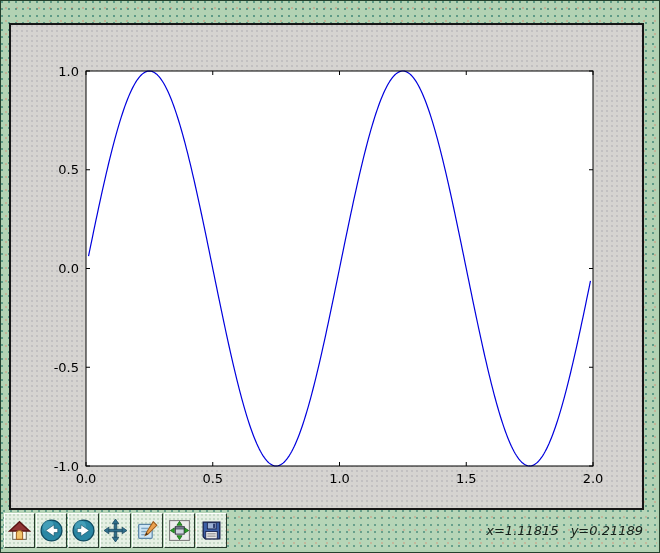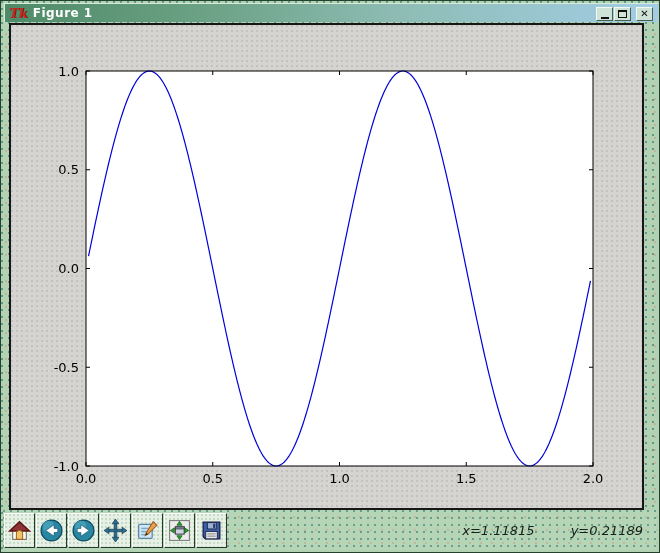--- a/index.html
+++ b/index.html
@@ -68,44 +68,29 @@
     background-image:radial-gradient(circle at 1px 1px, rgba(140,180,150,0.35) 1px, transparent 1.2px);
     background-size:4px 4px;
     border-top:1px solid #ffffff;border-left:1px solid #ffffff;
     border-right:1.5px solid #273a2c;border-bottom:1.5px solid #273a2c;
     display:flex;align-items:center;justify-content:center;
     cursor:pointer;padding:0;
   }
   .tb-btn svg{width:25px;height:25px;}
   .statusbar{
     position:absolute;right:14px;top:0;height:40px;
-    display:flex;align-items:center;gap:36px;
+    display:flex;align-items:center;gap:12px;
     font-style:italic;font-size:13px;color:#16201a;
   }
 </style>
 </head>
 <body>
 
 <div class="window">
 
-  <div class="titlebar">
-    <span class="tk-logo">Tk</span>
-    <span class="title-text">Figure 1</span>
-    <div class="win-controls">
-      <div class="win-btn">
-        <span class="glyph-min"></span>
-      </div>
-      <div class="win-btn">
-        <span class="glyph-max"></span>
-      </div>
-      <div class="win-btn close">
-        <span class="glyph-close">✕</span>
-      </div>
-    </div>
-  </div>
 
   <div class="canvas">
     <svg id="plot-svg" width="631" height="483">
         <rect x="75" y="46" width="507" height="395" fill="#ffffff"></rect>
         <polyline points="77.53,231.10 78.79,224.98 80.04,218.87 81.30,212.79 82.55,206.74 83.81,200.72 85.06,194.74 86.32,188.82 87.57,182.94 88.83,177.12 90.08,171.37 91.34,165.69 92.59,160.08 93.85,154.56 95.10,149.12 96.36,143.77 97.61,138.51 98.87,133.36 100.12,128.32 101.38,123.38 102.63,118.57 103.89,113.87 105.14,109.30 106.40,104.86 107.65,100.55 108.91,96.38 110.16,92.36 111.42,88.48 112.67,84.75 113.92,81.17 115.18,77.75 116.43,74.49 117.69,71.39 118.94,68.47 120.20,65.71 121.45,63.12 122.71,60.70 123.96,58.47 125.22,56.41 126.47,54.53 127.73,52.84 128.98,51.33 130.24,50.00 131.49,48.87 132.75,47.92 134.00,47.16 135.26,46.59 136.51,46.21 137.77,46.02 139.02,46.03 140.28,46.22 141.53,46.60 142.79,47.18 144.04,47.94 145.30,48.90 146.55,50.04 147.81,51.37 149.06,52.89 150.31,54.59 151.57,56.47 152.82,58.53 154.08,60.77 155.33,63.19 156.59,65.79 157.84,68.55 159.10,71.49 160.35,74.59 161.61,77.85 162.86,81.28 164.12,84.86 165.37,88.59 166.63,92.48 167.88,96.51 169.14,100.68 170.39,104.99 171.65,109.44 172.90,114.01 174.16,118.71 175.41,123.53 176.67,128.47 177.92,133.52 179.18,138.67 180.43,143.93 181.69,149.28 182.94,154.72 184.20,160.25 185.45,165.86 186.70,171.55 187.96,177.30 189.21,183.12 190.47,189.00 191.72,194.92 192.98,200.90 194.23,206.92 195.49,212.97 196.74,219.05 198.00,225.16 199.25,231.28 200.51,237.42 201.76,243.56 203.02,249.70 204.27,255.84 205.53,261.96 206.78,268.07 208.04,274.15 209.29,280.20 210.55,286.22 211.80,292.20 213.06,298.12 214.31,304.00 215.57,309.82 216.82,315.57 218.08,321.25 219.33,326.86 220.59,332.39 221.84,337.83 223.09,343.18 224.35,348.43 225.60,353.59 226.86,358.63 228.11,363.57 229.37,368.38 230.62,373.08 231.88,377.65 233.13,382.10 234.39,386.41 235.64,390.58 236.90,394.60 238.15,398.48 239.41,402.22 240.66,405.79 241.92,409.22 243.17,412.48 244.43,415.57 245.68,418.51 246.94,421.27 248.19,423.86 249.45,426.27 250.70,428.51 251.96,430.57 253.21,432.45 254.47,434.15 255.72,435.66 256.97,436.98 258.23,438.12 259.48,439.07 260.74,439.83 261.99,440.41 263.25,440.79 264.50,440.98 265.76,440.98 267.01,440.78 268.27,440.40 269.52,439.83 270.78,439.06 272.03,438.11 273.29,436.97 274.54,435.64 275.80,434.13 277.05,432.43 278.31,430.55 279.56,428.49 280.82,426.25 282.07,423.83 283.33,421.24 284.58,418.48 285.84,415.54 287.09,412.45 288.35,409.18 289.60,405.76 290.86,402.18 292.11,398.45 293.36,394.56 294.62,390.53 295.87,386.36 297.13,382.05 298.38,377.61 299.64,373.04 300.89,368.34 302.15,363.52 303.40,358.58 304.66,353.53 305.91,348.38 307.17,343.13 308.42,337.78 309.68,332.33 310.93,326.80 312.19,321.20 313.44,315.51 314.70,309.76 315.95,303.94 317.21,298.06 318.46,292.14 319.72,286.16 320.97,280.14 322.23,274.09 323.48,268.01 324.74,261.90 325.99,255.78 327.25,249.64 328.50,243.50 329.75,237.36 331.01,231.22 332.26,225.10 333.52,218.99 334.77,212.91 336.03,206.86 337.28,200.84 338.54,194.86 339.79,188.94 341.05,183.06 342.30,177.24 343.56,171.49 344.81,165.80 346.07,160.20 347.32,154.67 348.58,149.22 349.83,143.87 351.09,138.62 352.34,133.47 353.60,128.42 354.85,123.48 356.11,118.66 357.36,113.96 358.62,109.39 359.87,104.95 361.13,100.64 362.38,96.47 363.64,92.44 364.89,88.55 366.14,84.82 367.40,81.24 368.65,77.82 369.91,74.55 371.16,71.46 372.42,68.52 373.67,65.76 374.93,63.17 376.18,60.75 377.44,58.51 378.69,56.45 379.95,54.57 381.20,52.87 382.46,51.36 383.71,50.03 384.97,48.89 386.22,47.94 387.48,47.17 388.73,46.60 389.99,46.22 391.24,46.02 392.50,46.02 393.75,46.21 395.01,46.59 396.26,47.17 397.52,47.93 398.77,48.88 400.03,50.02 401.28,51.34 402.53,52.85 403.79,54.55 405.04,56.43 406.30,58.49 407.55,60.73 408.81,63.14 410.06,65.73 411.32,68.49 412.57,71.43 413.83,74.52 415.08,77.78 416.34,81.21 417.59,84.78 418.85,88.52 420.10,92.40 421.36,96.42 422.61,100.59 423.87,104.90 425.12,109.35 426.38,113.92 427.63,118.62 428.89,123.43 430.14,128.37 431.40,133.41 432.65,138.57 433.91,143.82 435.16,149.17 436.41,154.61 437.67,160.14 438.92,165.75 440.18,171.43 441.43,177.18 442.69,183.00 443.94,188.88 445.20,194.80 446.45,200.78 447.71,206.80 448.96,212.85 450.22,218.93 451.47,225.04 452.73,231.16 453.98,237.30 455.24,243.44 456.49,249.58 457.75,255.72 459.00,261.84 460.26,267.95 461.51,274.03 462.77,280.08 464.02,286.10 465.28,292.08 466.53,298.00 467.79,303.88 469.04,309.70 470.30,315.45 471.55,321.14 472.80,326.75 474.06,332.28 475.31,337.72 476.57,343.07 477.82,348.33 479.08,353.48 480.33,358.53 481.59,363.47 482.84,368.29 484.10,372.99 485.35,377.56 486.61,382.01 487.86,386.32 489.12,390.49 490.37,394.52 491.63,398.41 492.88,402.14 494.14,405.72 495.39,409.15 496.65,412.41 497.90,415.51 499.16,418.45 500.41,421.21 501.67,423.81 502.92,426.23 504.18,428.47 505.43,430.53 506.69,432.41 507.94,434.11 509.19,435.63 510.45,436.96 511.70,438.10 512.96,439.06 514.21,439.82 515.47,440.40 516.72,440.78 517.98,440.97 519.23,440.98 520.49,440.79 521.74,440.41 523.00,439.84 524.25,439.08 525.51,438.13 526.76,437.00 528.02,435.67 529.27,434.16 530.53,432.47 531.78,430.59 533.04,428.53 534.29,426.30 535.55,423.88 536.80,421.29 538.06,418.53 539.31,415.61 540.57,412.51 541.82,409.25 543.08,405.83 544.33,402.25 545.58,398.52 546.84,394.64 548.09,390.62 549.35,386.45 550.60,382.14 551.86,377.70 553.11,373.13 554.37,368.43 555.62,363.62 556.88,358.68 558.13,353.64 559.39,348.49 560.64,343.23 561.90,337.88 563.15,332.44 564.41,326.92 565.66,321.31 566.92,315.63 568.17,309.88 569.43,304.06 570.68,298.18 571.94,292.26 573.19,286.28 574.45,280.26 575.70,274.21 576.96,268.13 578.21,262.02 579.46,255.90" fill="none" stroke="#0000dd" stroke-width="1.2" stroke-linejoin="round"></polyline>
         <rect x="75" y="46" width="507" height="395" fill="none" stroke="#000000" stroke-width="1"></rect>
         <line x1="75" y1="441" x2="75" y2="437" stroke="#000000"></line>
         <line x1="75" y1="46" x2="75" y2="50" stroke="#000000"></line>
         <text x="75" y="458" text-anchor="middle" font-size="13" fill="#000" font-family="DejaVu Sans, Liberation Sans, sans-serif">0.0</text>
         <line x1="201.75" y1="441" x2="201.75" y2="437" stroke="#000000"></line>

